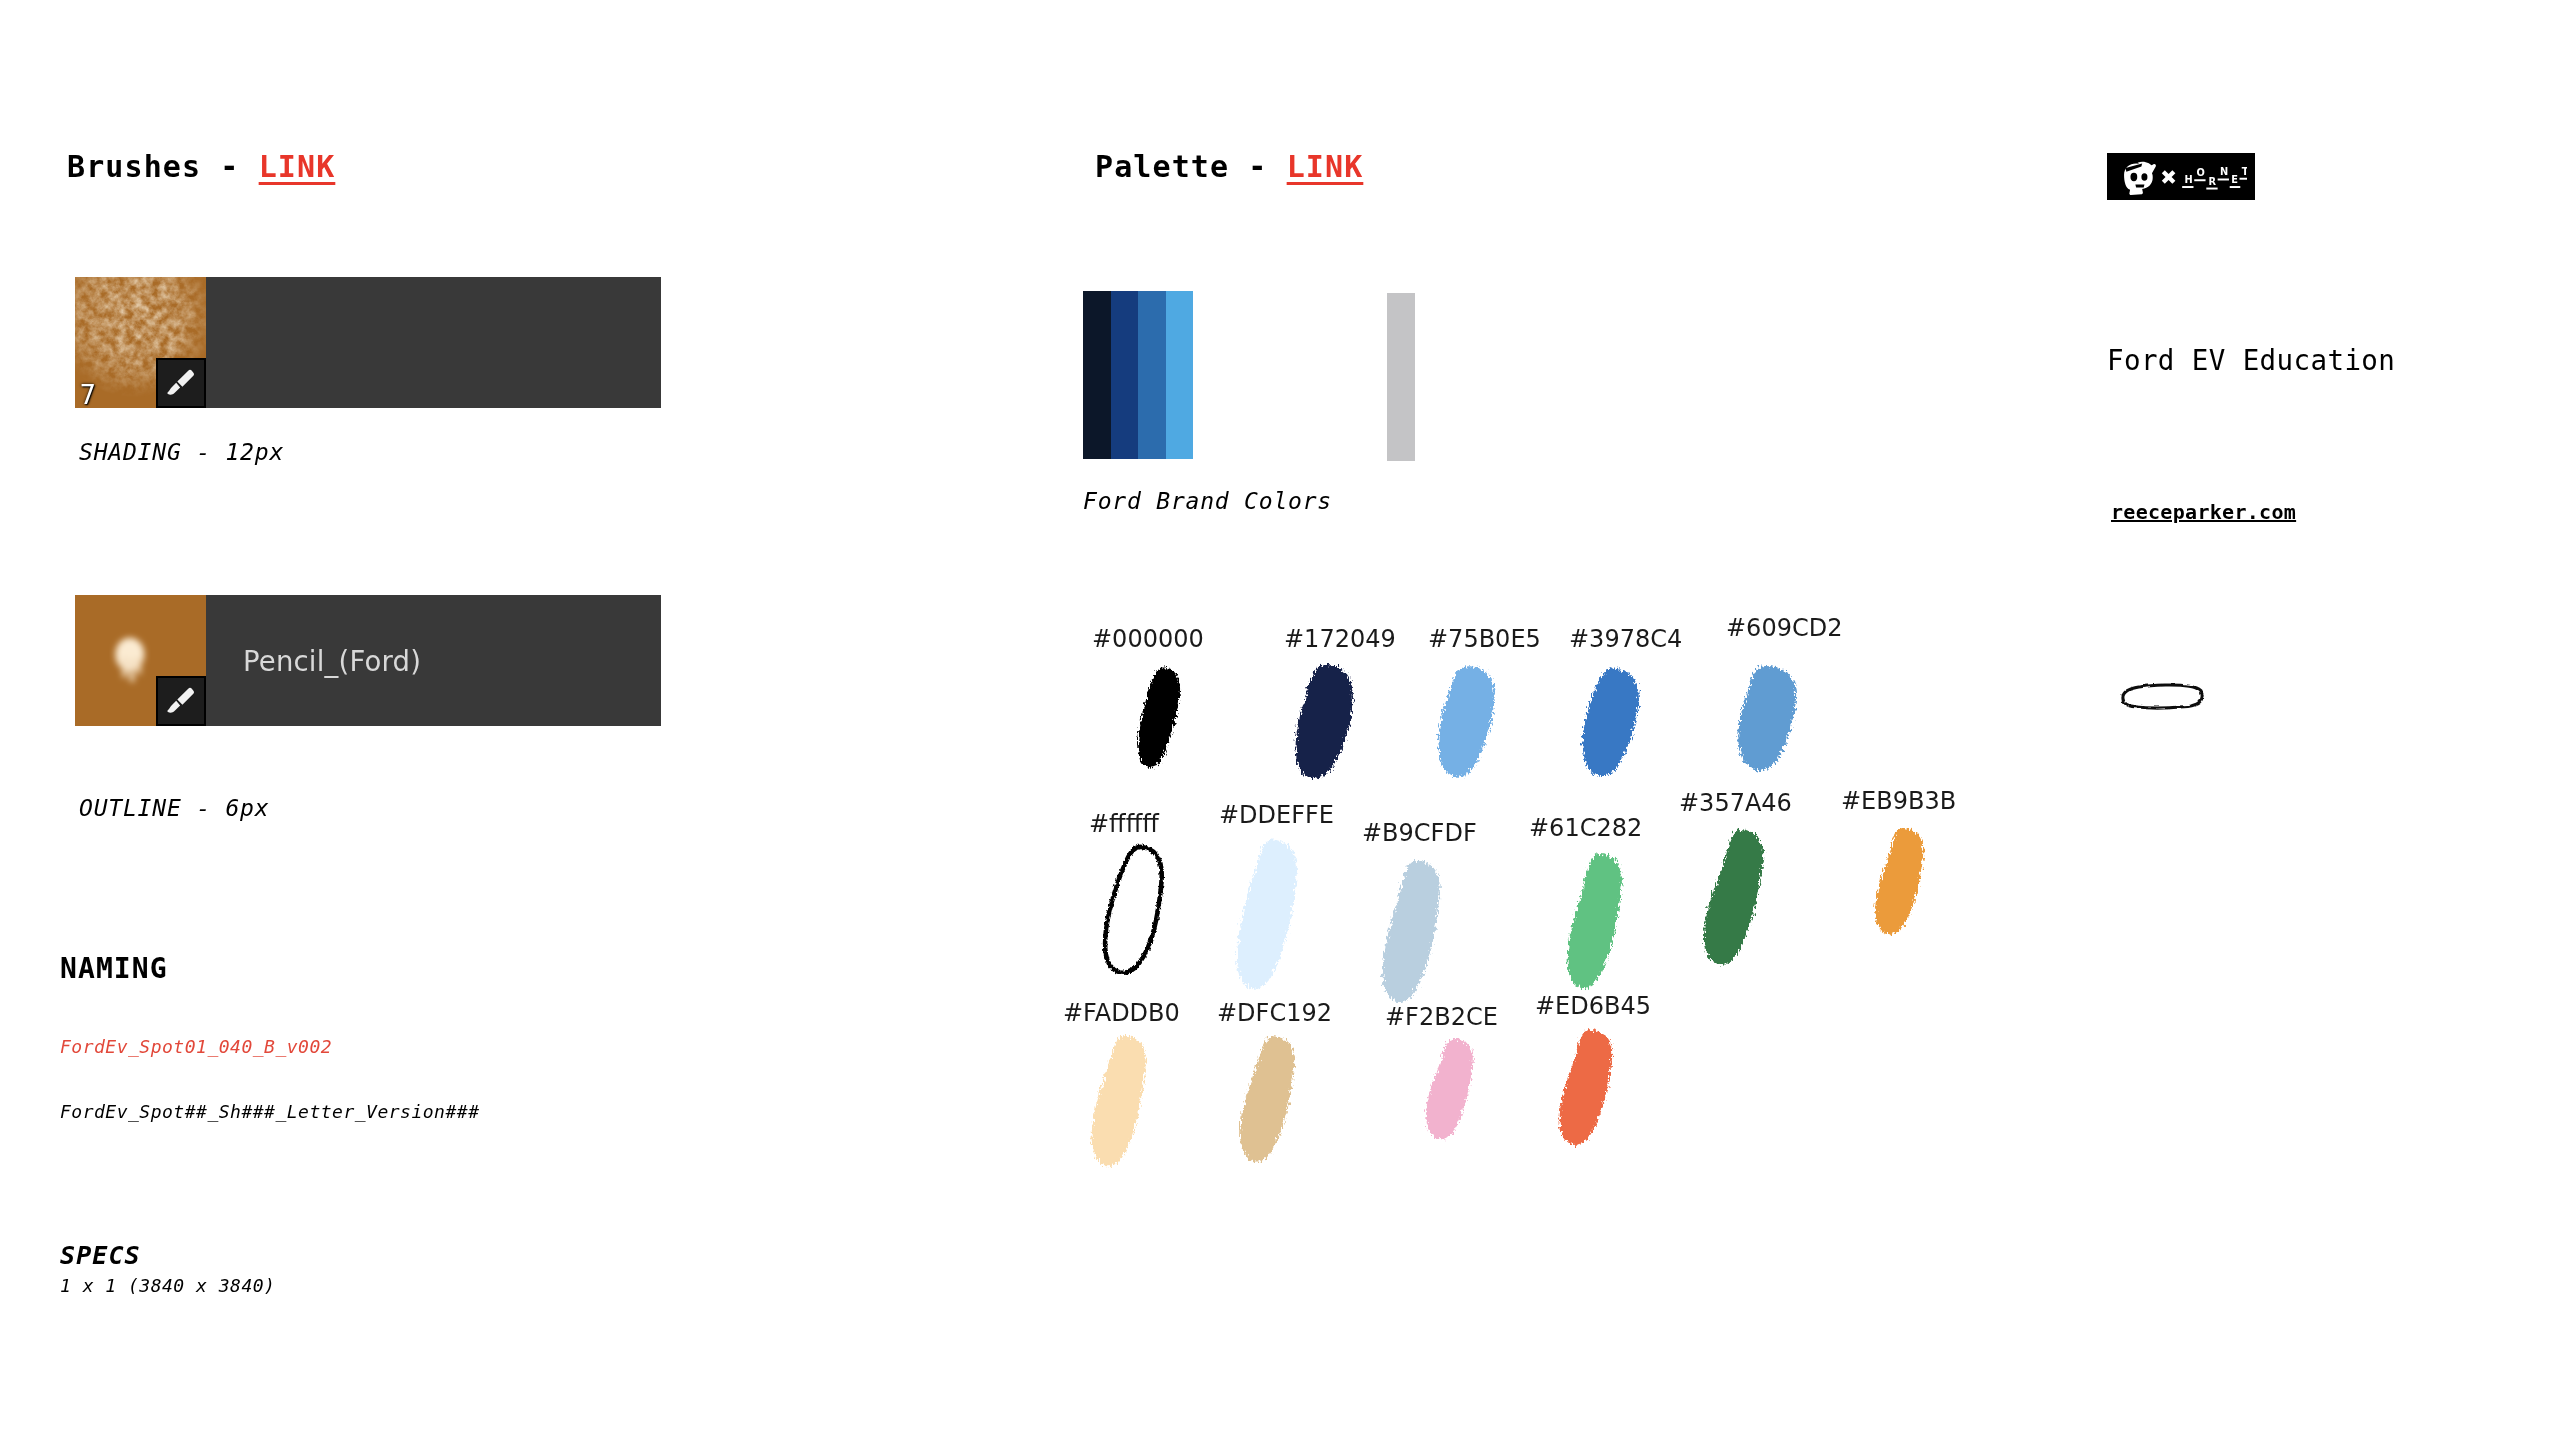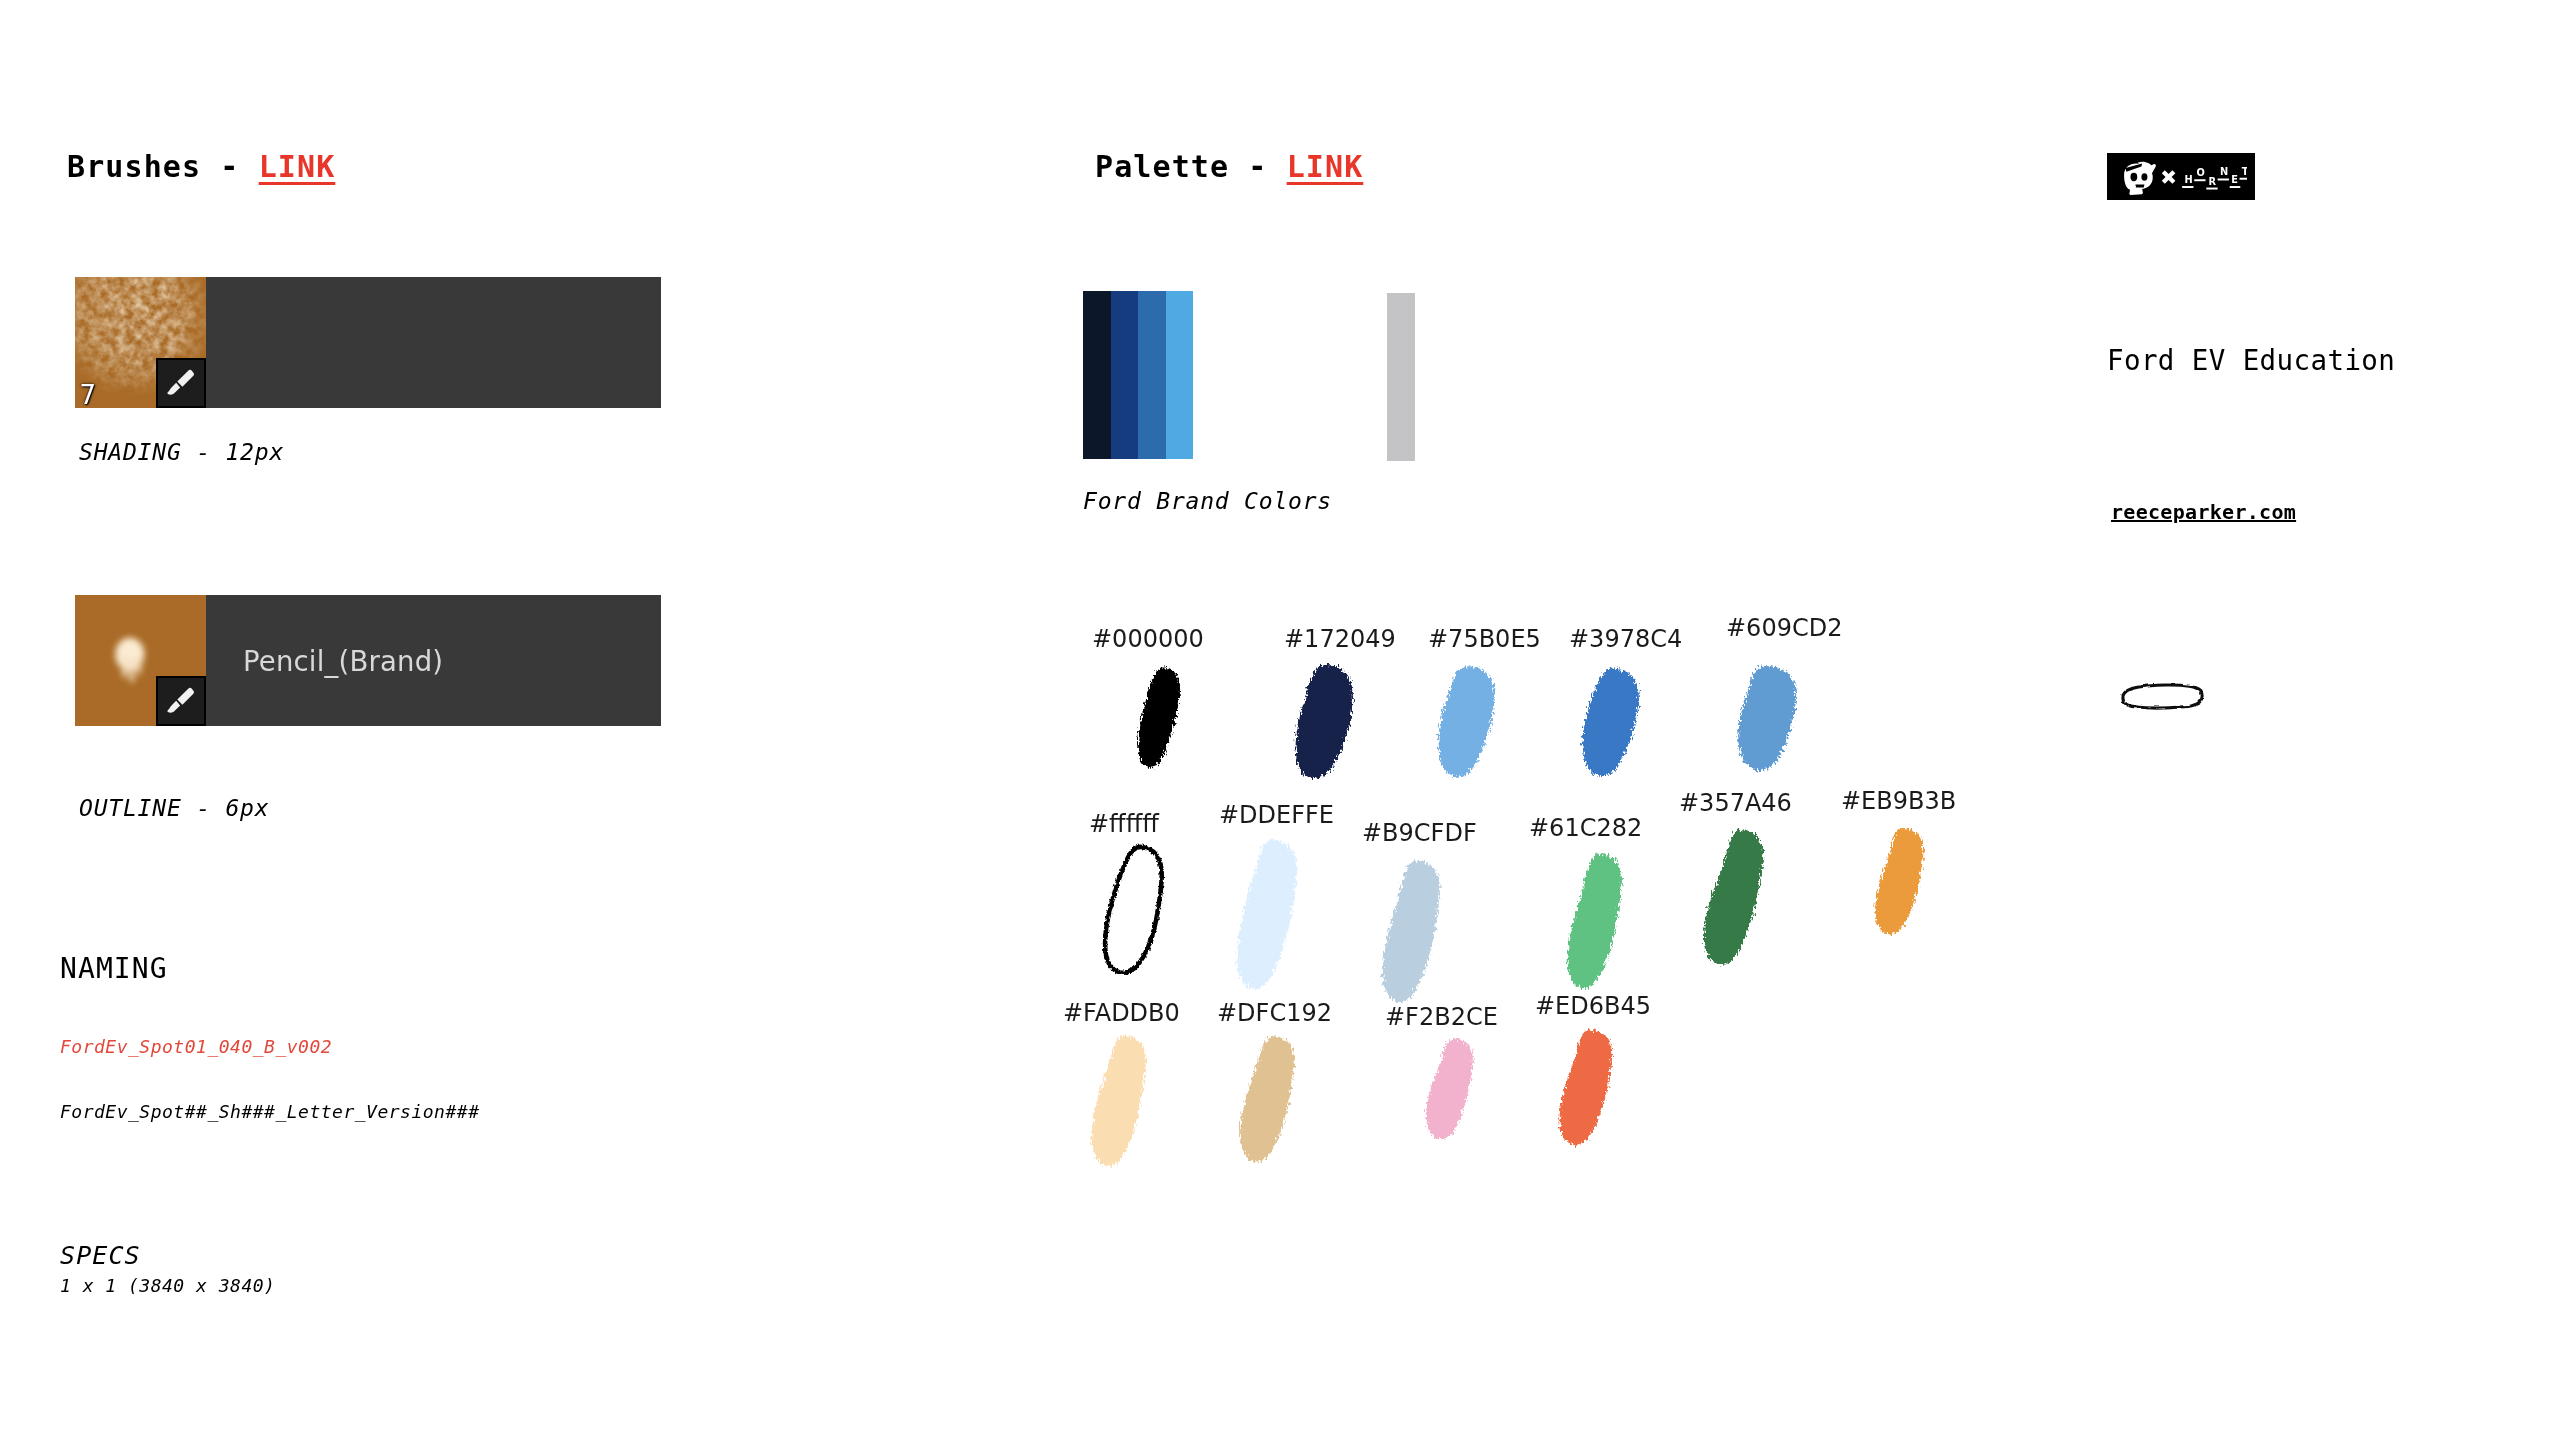--- a/index.html
+++ b/index.html
@@ -98,21 +98,21 @@
     font-style: italic;
     font-size: 23px;
     letter-spacing: 0.8px;
     white-space: nowrap;
   }
 
   
   .block-title {
     font-family: "DejaVu Sans Mono", monospace;
     font-size: 28px;
-    font-weight: normal;
+    font-weight: bold;
     letter-spacing: 1.1px;
     white-space: nowrap;
   }
   .block-title.italic { font-style: italic; font-size: 25px; }
   .mono-italic {
     font-family: "DejaVu Sans Mono", monospace;
     font-style: italic;
     font-size: 18px;
     letter-spacing: 0.5px;
     white-space: nowrap;
@@ -216,21 +216,21 @@
       </g>
     </svg>
     <span class="thumb-badge"></span>
     <span class="thumb-tool">
       <svg width="34" height="34" viewBox="0 0 24 24" aria-hidden="true">
         <path d="M19.5 3.2c-.7-.7-1.7-.6-2.4.1L9.4 11l3.6 3.6 7.7-7.7c.7-.7.6-1.7-.1-2.4z" fill="#f2f2f2"></path>
         <path d="M8.6 11.8 5.3 15.1c-.9.9-1.3 2.3-2.6 3.4-.5.4-.4.9.1 1.2 1.3.8 3.3.7 4.6-.6l4-4z" fill="#f2f2f2"></path>
       </svg>
     </span>
   </div>
-  <div class="brush-name">Pencil_(Brand)</div>
+  <div class="brush-name">Pencil_(Ford)</div>
 </div>
 <div class="abs caption-italic" style="left:79px; top:795px;">OUTLINE - 6px</div>
 
 <div class="abs block-title" style="left:60px; top:952px;">NAMING</div>
 <div class="abs mono-italic red" style="left:60px; top:1036px;">FordEv_Spot01_040_B_v002</div>
 <div class="abs mono-italic" style="left:60px; top:1101px;">FordEv_Spot##_Sh###_Letter_Version###</div>
 
 <div class="abs block-title italic" style="left:60px; top:1241px;">SPECS</div>
 <div class="abs mono-italic" style="left:60px; top:1275px;">1 x 1 (3840 x 3840)</div>
 

